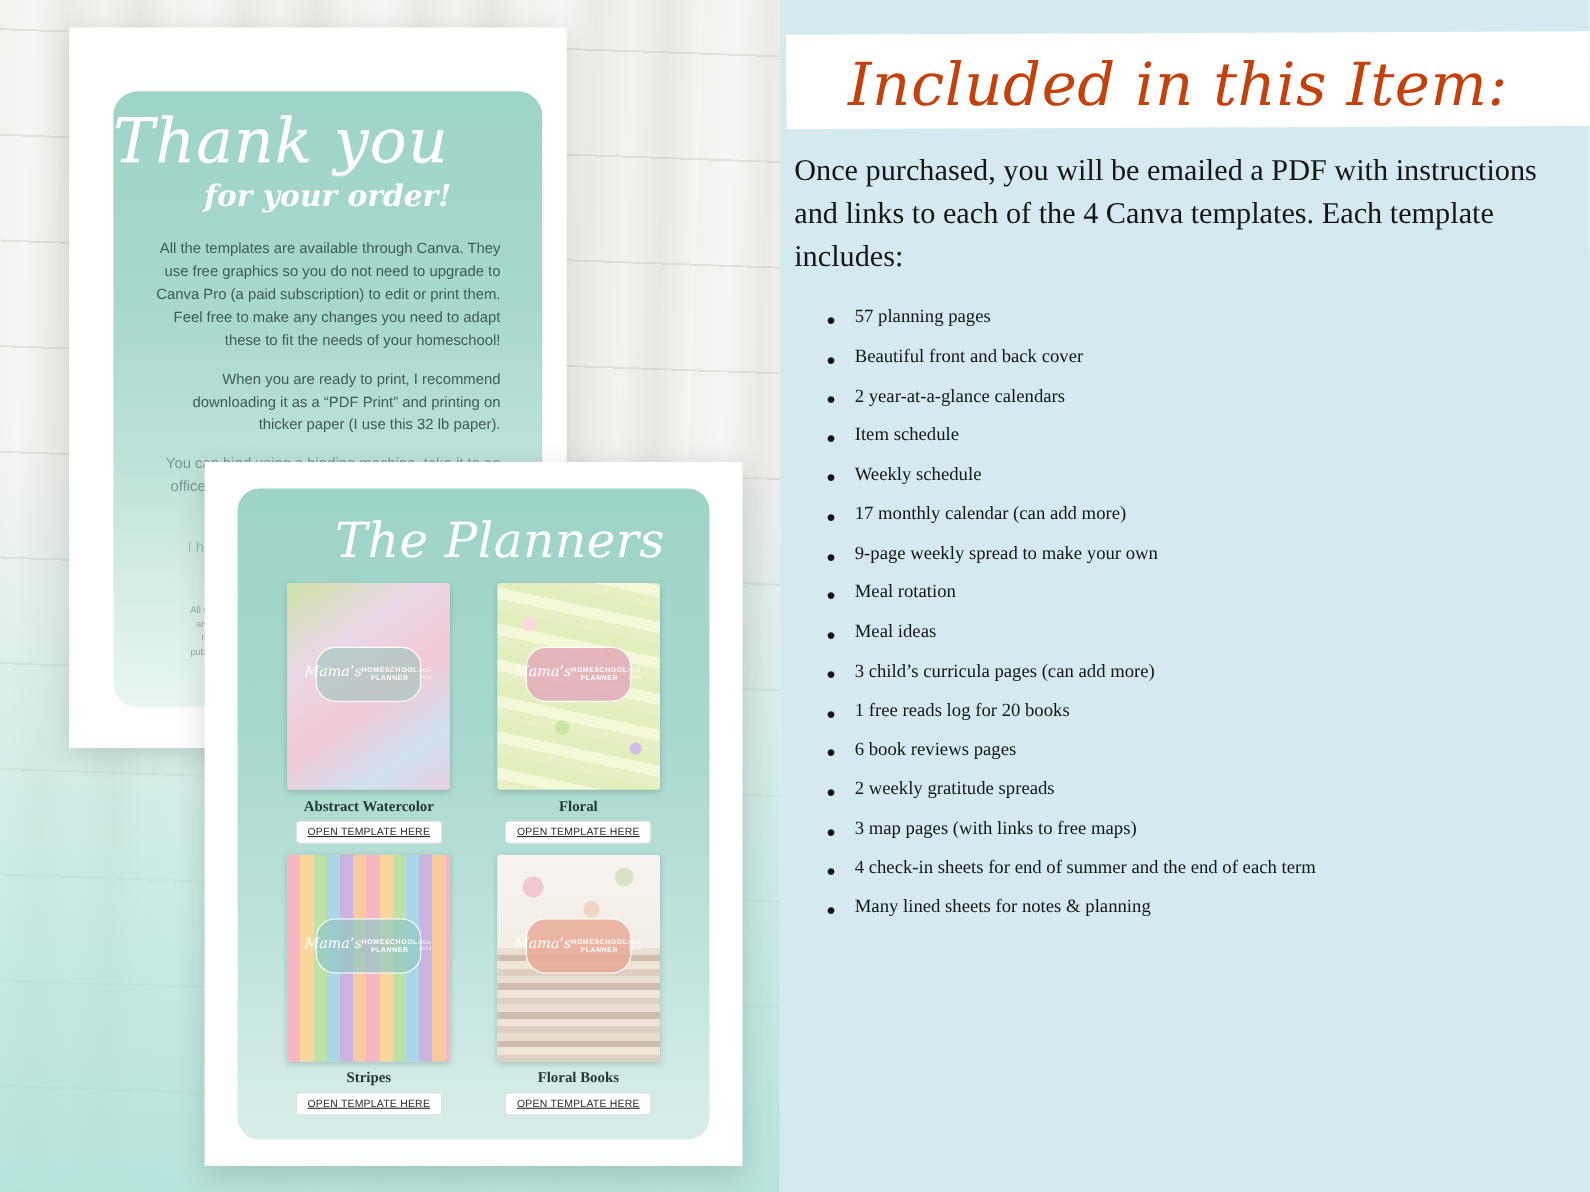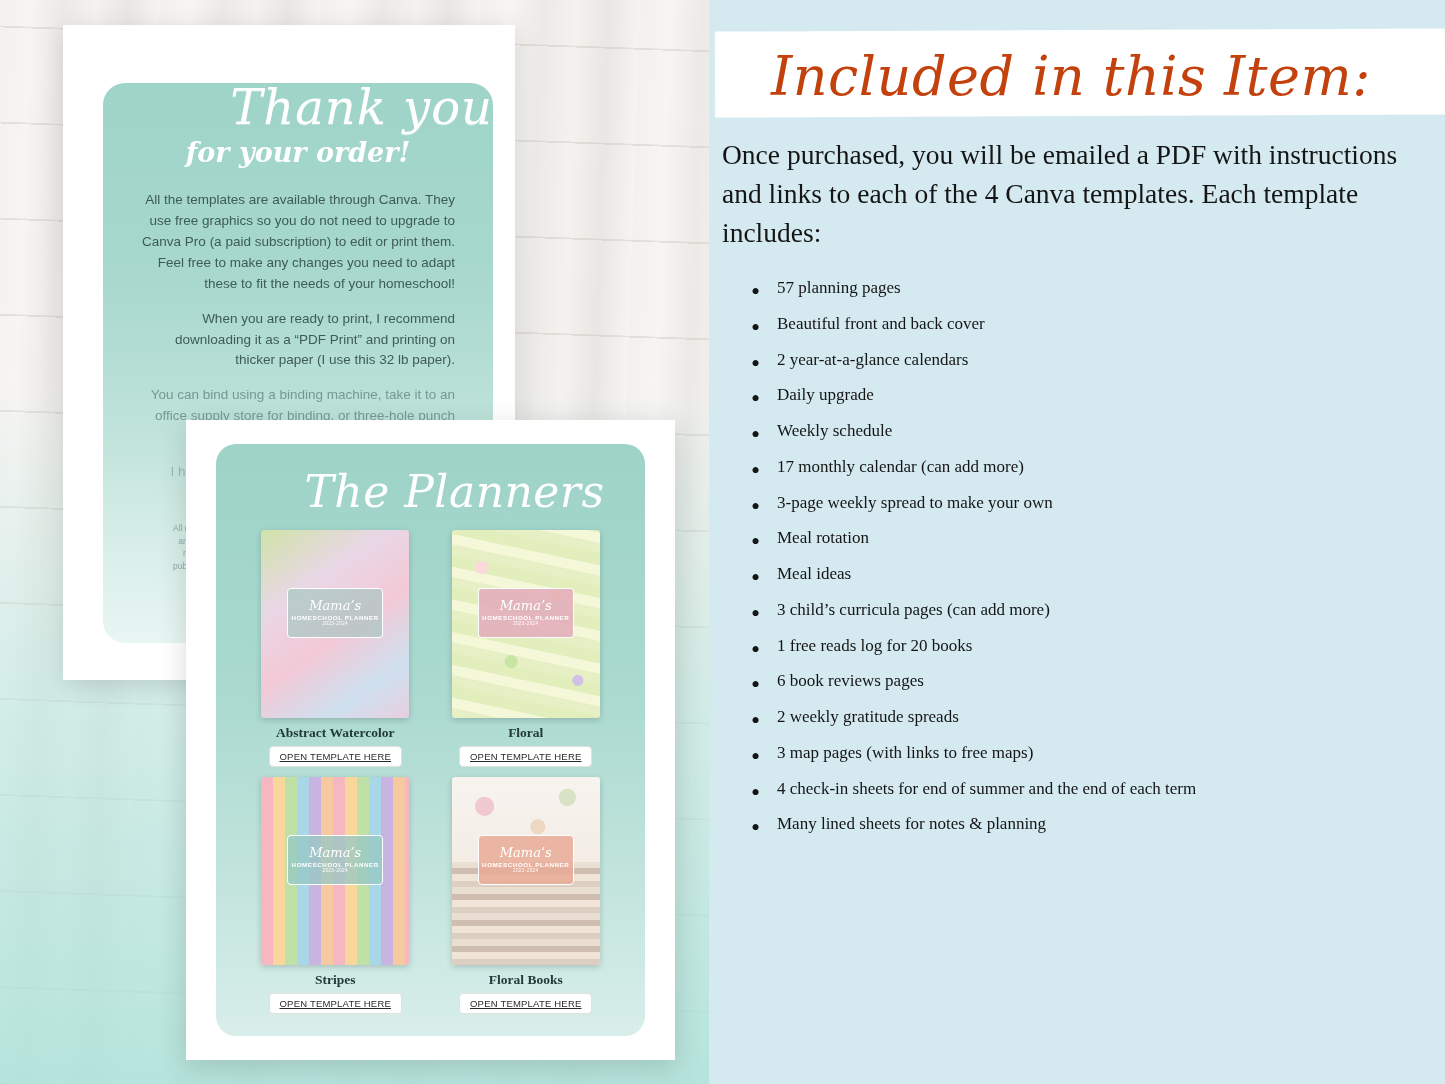--- a/index.html
+++ b/index.html
@@ -45,23 +45,23 @@
       linear-gradient(180deg,#ffffff 0%,#ffffff 100%);
     box-shadow:0 6px 22px rgba(60,70,70,.18);
   }
   .thankyou-inner{
     position:absolute;left:40px;top:58px;width:390px;height:560px;
     border-radius:22px;
     background:linear-gradient(180deg,#9fd4c9 0%,#a8d8ce 35%,#bfe3da 62%,#d7eee8 82%,#e9f6f3 100%);
     color:#3f5a58;
   }
   .ty-script{
-    text-align:right;color:#ffffff;
+    margin-top:18px;text-align:left;color:#ffffff;
     font-family:"DejaVu Serif", serif;font-style:italic;
-    font-size:48px;line-height:1;letter-spacing:1px;
+    font-size:56px;line-height:1;letter-spacing:1px;
     text-shadow:0 1px 0 rgba(255,255,255,.3);
   }
   .ty-sub{
     text-align:center;color:#ffffff;font-weight:bold;font-size:27px;
     margin-top:6px;font-family:"DejaVu Serif", serif;font-style:italic;
   }
   .ty-body{
     margin:22px 38px 0 38px;text-align:center;font-size:13.5px;line-height:1.55;color:#3e5b59;
   }
   .ty-body p{margin:0 0 14px 0;text-align:right;}
@@ -90,22 +90,22 @@
     margin:16px auto 0 auto;width:355px;
     display:grid;grid-template-columns:1fr 1fr;gap:10px 26px;
   }
   .pl-item{display:flex;flex-direction:column;align-items:center;}
   .cover{
     width:148px;height:188px;border-radius:3px;position:relative;overflow:hidden;
     box-shadow:0 2px 6px rgba(0,0,0,.18);
   }
   .cover .label{
     position:absolute;left:50%;top:44%;transform:translate(-50%,-50%);
-    width:94px;height:48px;border-radius:4px;border:1.5px solid rgba(255,255,255,.9);
-    display:flex;flex-direction:column;align-items:center;justify-content:center;
+    width:94px;height:48px;border-radius:18px;border:1.5px solid rgba(255,255,255,.9);
+    display:flex;flex-direction:row;align-items:center;justify-content:center;
     color:#ffffff;text-align:center;line-height:1.15;
   }
   .cover .label .n1{font-family:"DejaVu Serif", serif;font-style:italic;font-size:13px;}
   .cover .label .n2{font-size:6.2px;letter-spacing:.6px;font-weight:bold;}
   .cover .label .n3{font-size:4.6px;letter-spacing:.4px;}
   .cover-1{background:linear-gradient(145deg,#cfe3a8 0%,#e9d7e6 30%,#f3c9d6 55%,#cfe0ef 80%,#e7cfe0 100%);}
   .cover-1 .label{border-color:#ffffff;background:rgba(150,195,186,.55);}
   .cover-2{background:
       radial-gradient(circle at 20% 20%, rgba(255,214,224,.9) 0 6px, rgba(0,0,0,0) 7px),
       radial-gradient(circle at 70% 35%, rgba(255,233,160,.9) 0 5px, rgba(0,0,0,0) 6px),
@@ -259,24 +259,24 @@
 
   <div class="right-panel"></div>
   <div class="heading-band"></div>
   <div class="heading-text">Included in this Item:</div>
   <div class="intro">Once purchased, you will be emailed a PDF with instructions and links to each of the 4 Canva templates.  Each template includes:</div>
 
   <ul class="bullets">
     <li>57 planning pages</li>
     <li>Beautiful front and back cover</li>
     <li>2 year-at-a-glance calendars</li>
-    <li>Daily upgrade</li>
+    <li>Item schedule</li>
     <li>Weekly schedule</li>
     <li>17 monthly calendar (can add more)</li>
-    <li>3-page weekly spread to make your own</li>
+    <li>9-page weekly spread to make your own</li>
     <li>Meal rotation</li>
     <li>Meal ideas</li>
     <li>3 child’s curricula pages (can add more)</li>
     <li>1 free reads log for 20 books</li>
     <li>6 book reviews pages</li>
     <li>2 weekly gratitude spreads</li>
     <li>3 map pages (with links to free maps)</li>
     <li>4 check-in sheets for end of summer and the end of each term</li>
     <li>Many lined sheets for notes &amp; planning</li>
   </ul>

